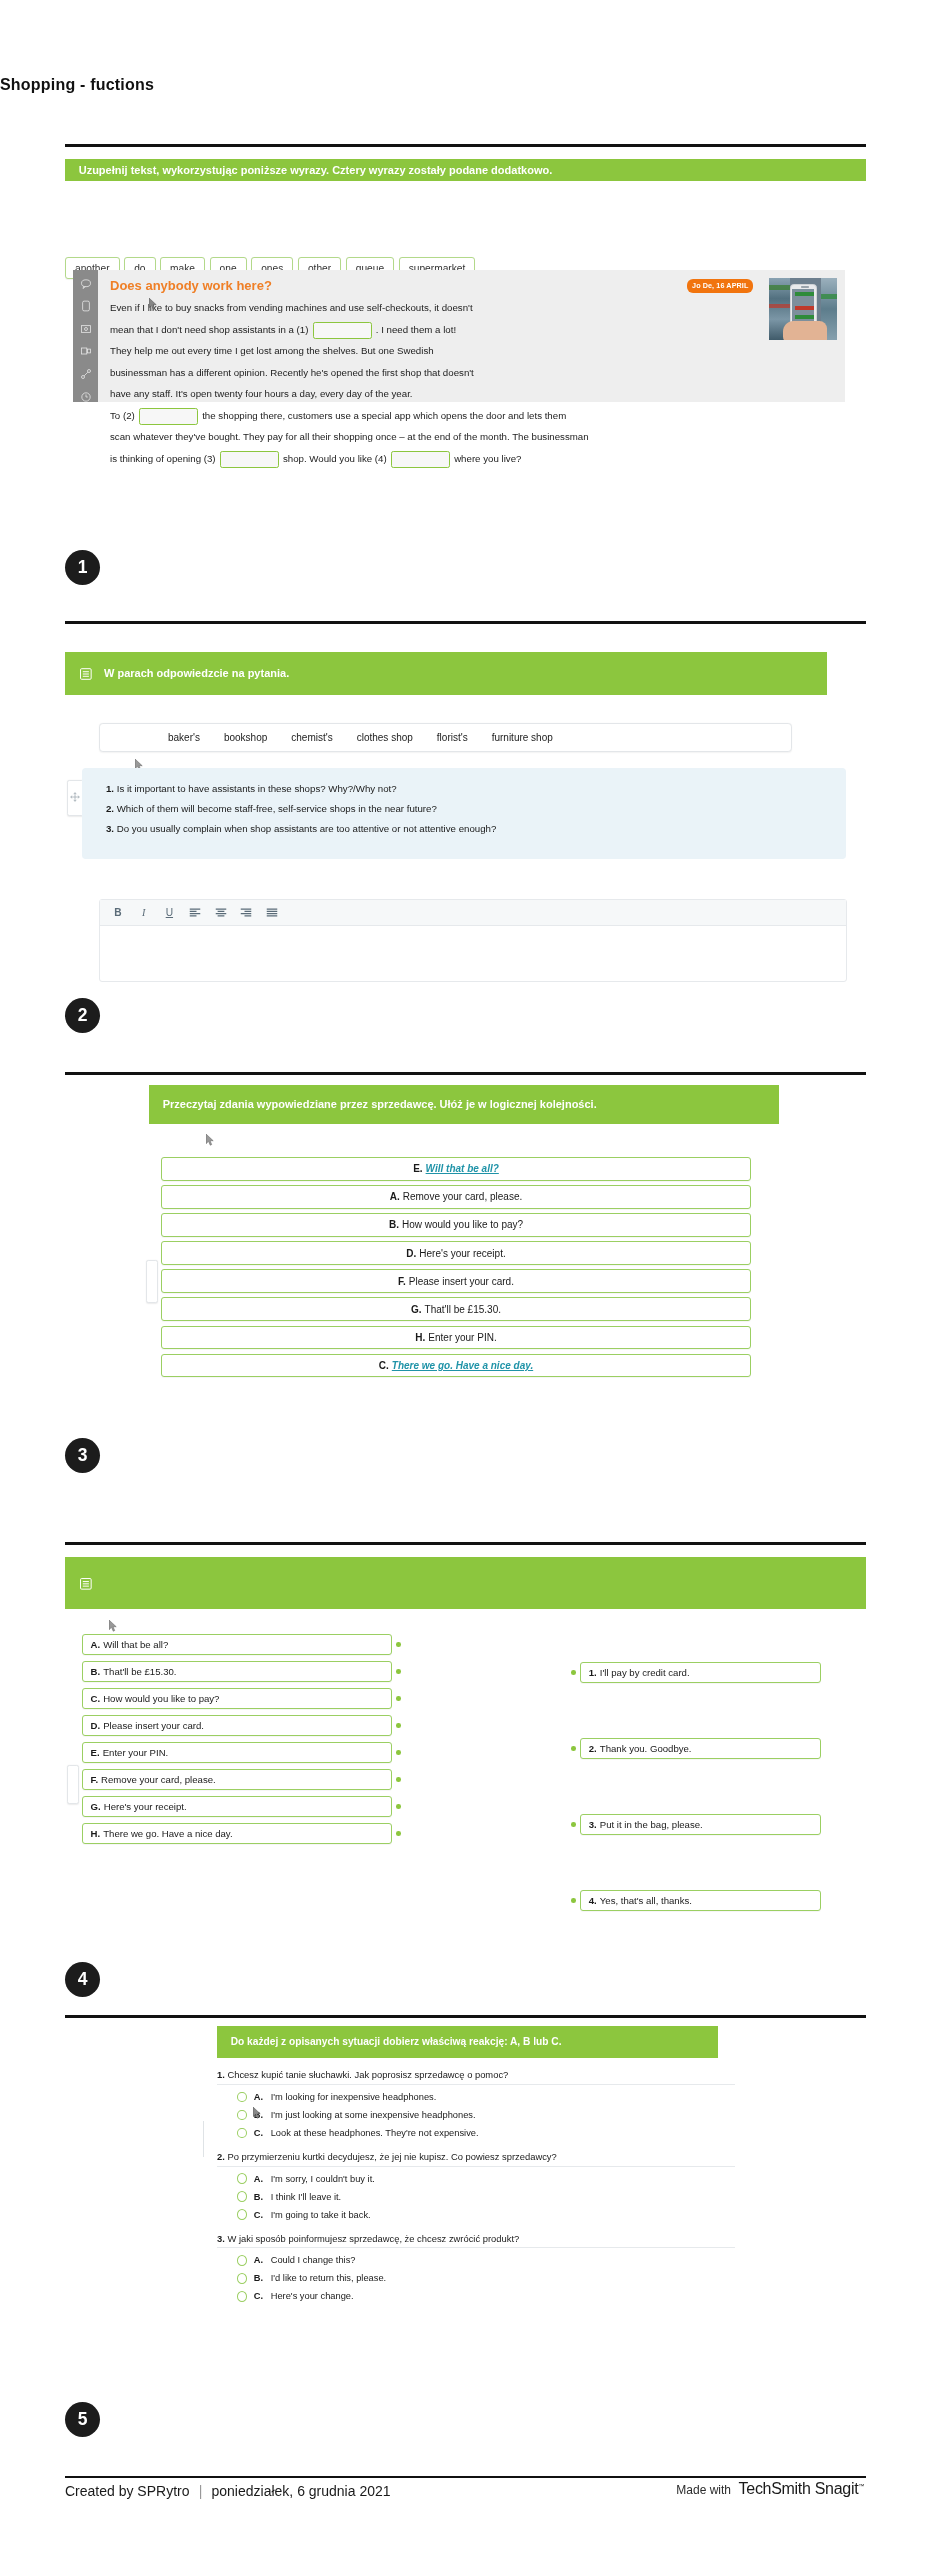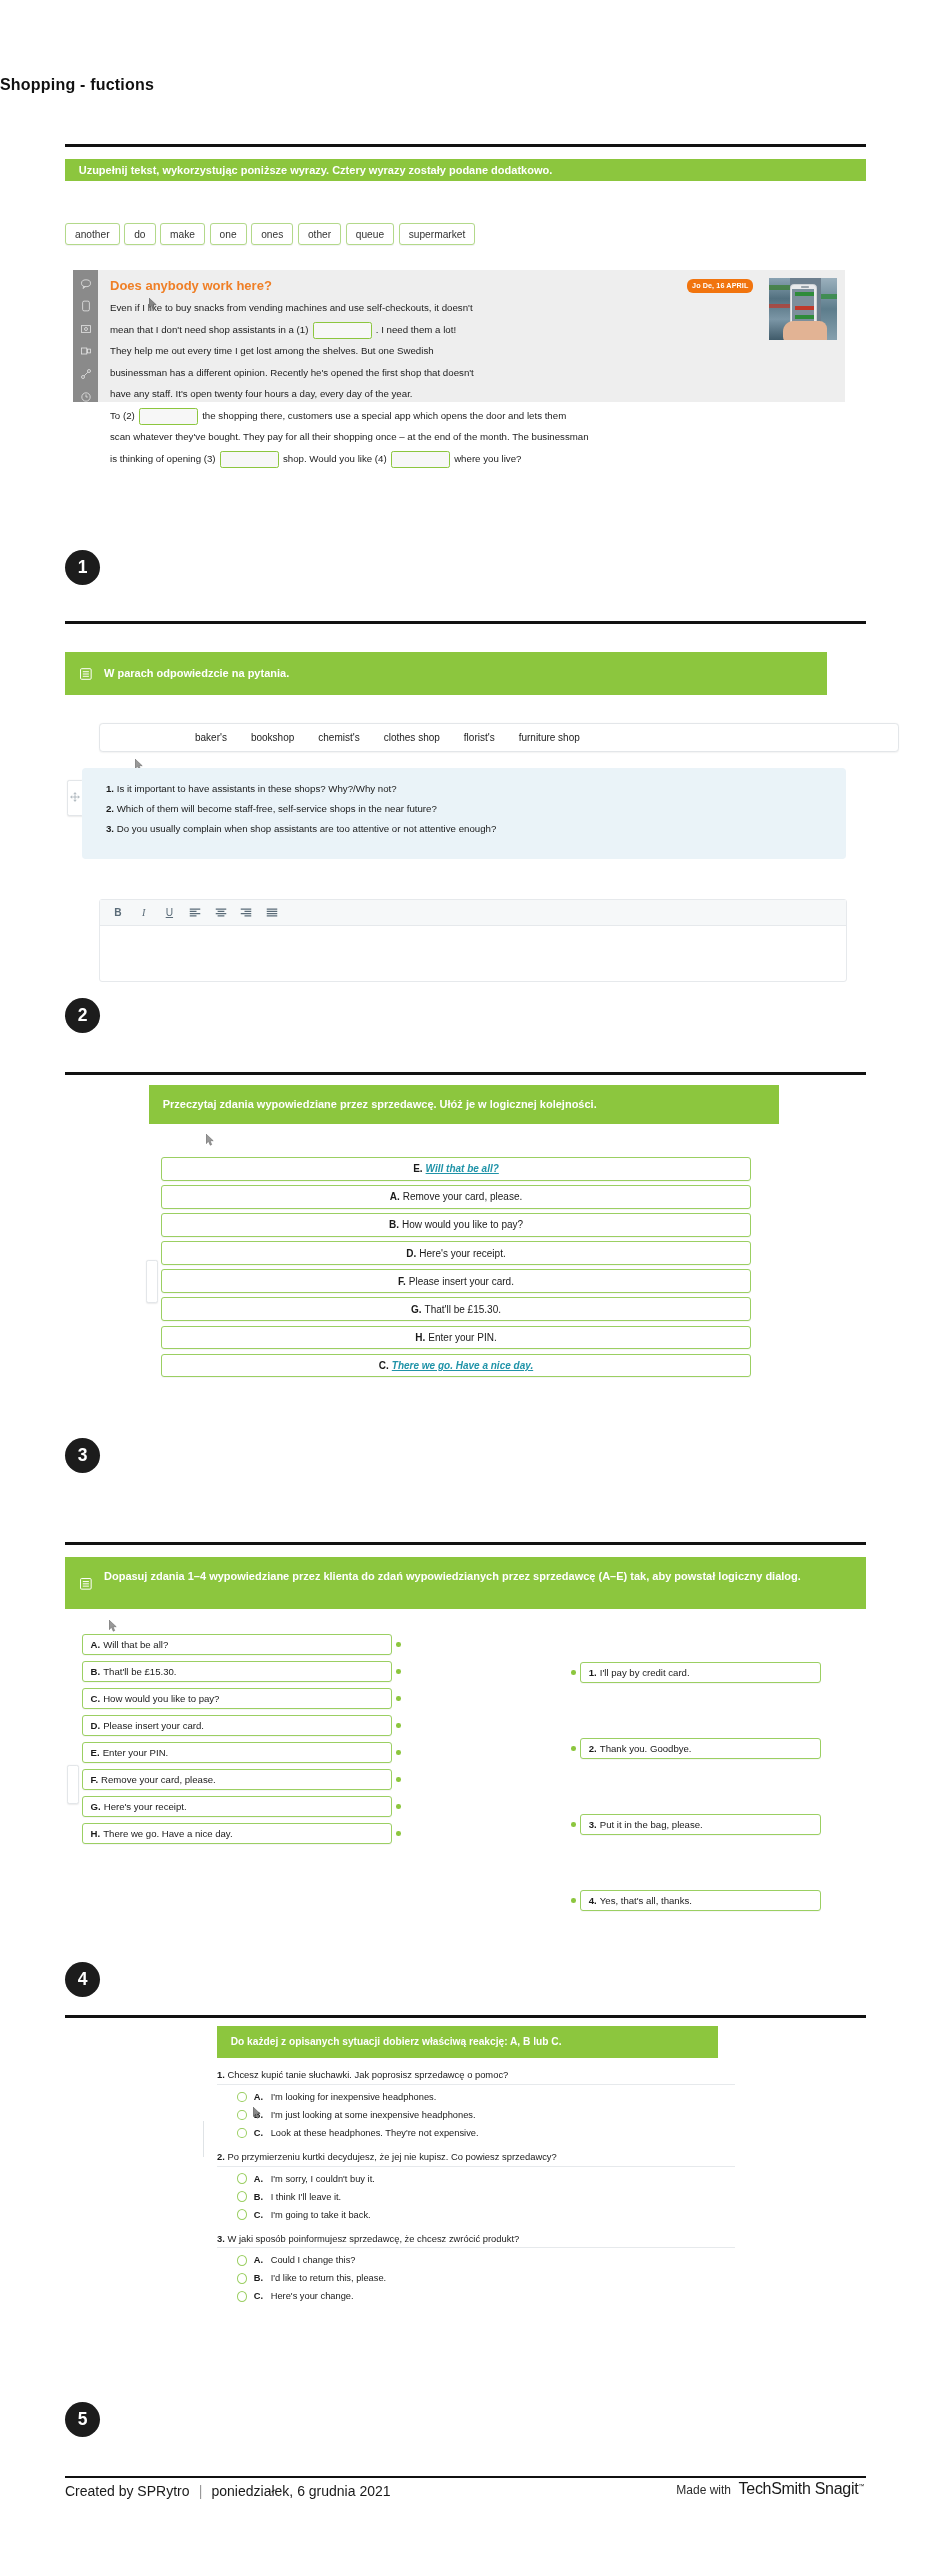--- a/index.html
+++ b/index.html
@@ -48,20 +48,21 @@
 
   
   #sec1-words {
     position:absolute; left:65px; top:223px;
     display:flex; gap:4.6px;
   }
   .word-chip {
     border:0.8px solid #b3d98a; border-radius:3px; background:#fff;
     padding:4.6px 9px; font-size:10.2px; color:#333;
     box-shadow:0 0.8px 0.8px rgba(0,0,0,.06);
+    margin-top:34px;
   }
 
   #sec1-card {
     position:absolute; left:73px; top:270px; width:772px; height:132px;
     background:#eeeeee; display:flex;justify-content:center;
   }
   #sec1-card .tool-rail {
     width:25px; background:#8a8a8a; flex:0 0 25px;
     display:flex; flex-direction:column; align-items:center;
     padding-top:7.6px; gap:10.6px;
@@ -101,23 +102,23 @@
     position:absolute; left:1.5px; top:4.6px; right:1.5px; bottom:3px;
     background:#7d8f9c; overflow:hidden;
   }
   .shelf-photo .hand {
     position:absolute; left:13.7px; bottom:-4.6px; width:44px; height:23px;
     background:#e2b394; border-radius:10.6px 7.6px 3px 7.6px;
   }
 
   
   #sec2-tabs {
-    position:absolute; left:99px; top:723px; width:800px; height:29px;
+    position:absolute; left:99px; top:723px; width:693px; height:29px;
     background:#fff; border:0.8px solid #e3e6e9; border-radius:3.8px;
-    display:flex; align-items:center; gap:24px; padding-left:95px;
+    display:flex; align-items:center; gap:24px; padding-left:68px;
     box-shadow:0 0.8px 1.5px rgba(0,0,0,.05);
   }
   #sec2-tabs .tab { font-size:10px; color:#222; white-space:nowrap; }
 
   #sec2-qbox {
     position:absolute; left:82px; top:768px; width:764px; height:91px;
     background:#eaf3f8; border-radius:3.8px; padding:10.6px 16.7px;
   }
   #sec2-qbox ol { margin:0; padding-left:18px; }
   #sec2-qbox li {
@@ -478,21 +479,20 @@
 
 <div class="rule" style="top:1542px;"></div>
 
 <div class="green-bar with-icon" style="left:65px; top:1557px; width:801px; height:52px; align-items:flex-start; padding-top:10.6px;">
   <span class="bar-icon" style="top:20px; transform:none;">
     <svg viewBox="0 0 18 18" width="13.7" height="13.7">
         <rect x="2" y="2" width="14" height="14" rx="1.5" fill="none" stroke="#fff" stroke-width="1.3"></rect>
         <path d="M5 6 H13 M5 9 H13 M5 12 H13" stroke="#fff" stroke-width="1.3"></path>
       </svg>
   </span>
-  <span style="display:block;max-width:759px;">Dopasuj zdania 1–4 wypowiedziane przez klienta do zdań wypowiedzianych przez sprzedawcę (A–E) tak, aby powstał logiczny dialog.</span>
 </div>
 
 <svg class="cursor" style="left:109px; top:1620px;" viewBox="0 0 11 16">
     <path d="M0 0 L0 13 L3.3 9.8 L5.6 15 L7.6 14 L5.4 9 L9.6 9 Z" fill="#999" stroke="#555" stroke-width=".6"></path>
   </svg>
 
 <div id="sec4-handle"></div>
 
 <div id="sec4-left">
   <div class="match-row">

